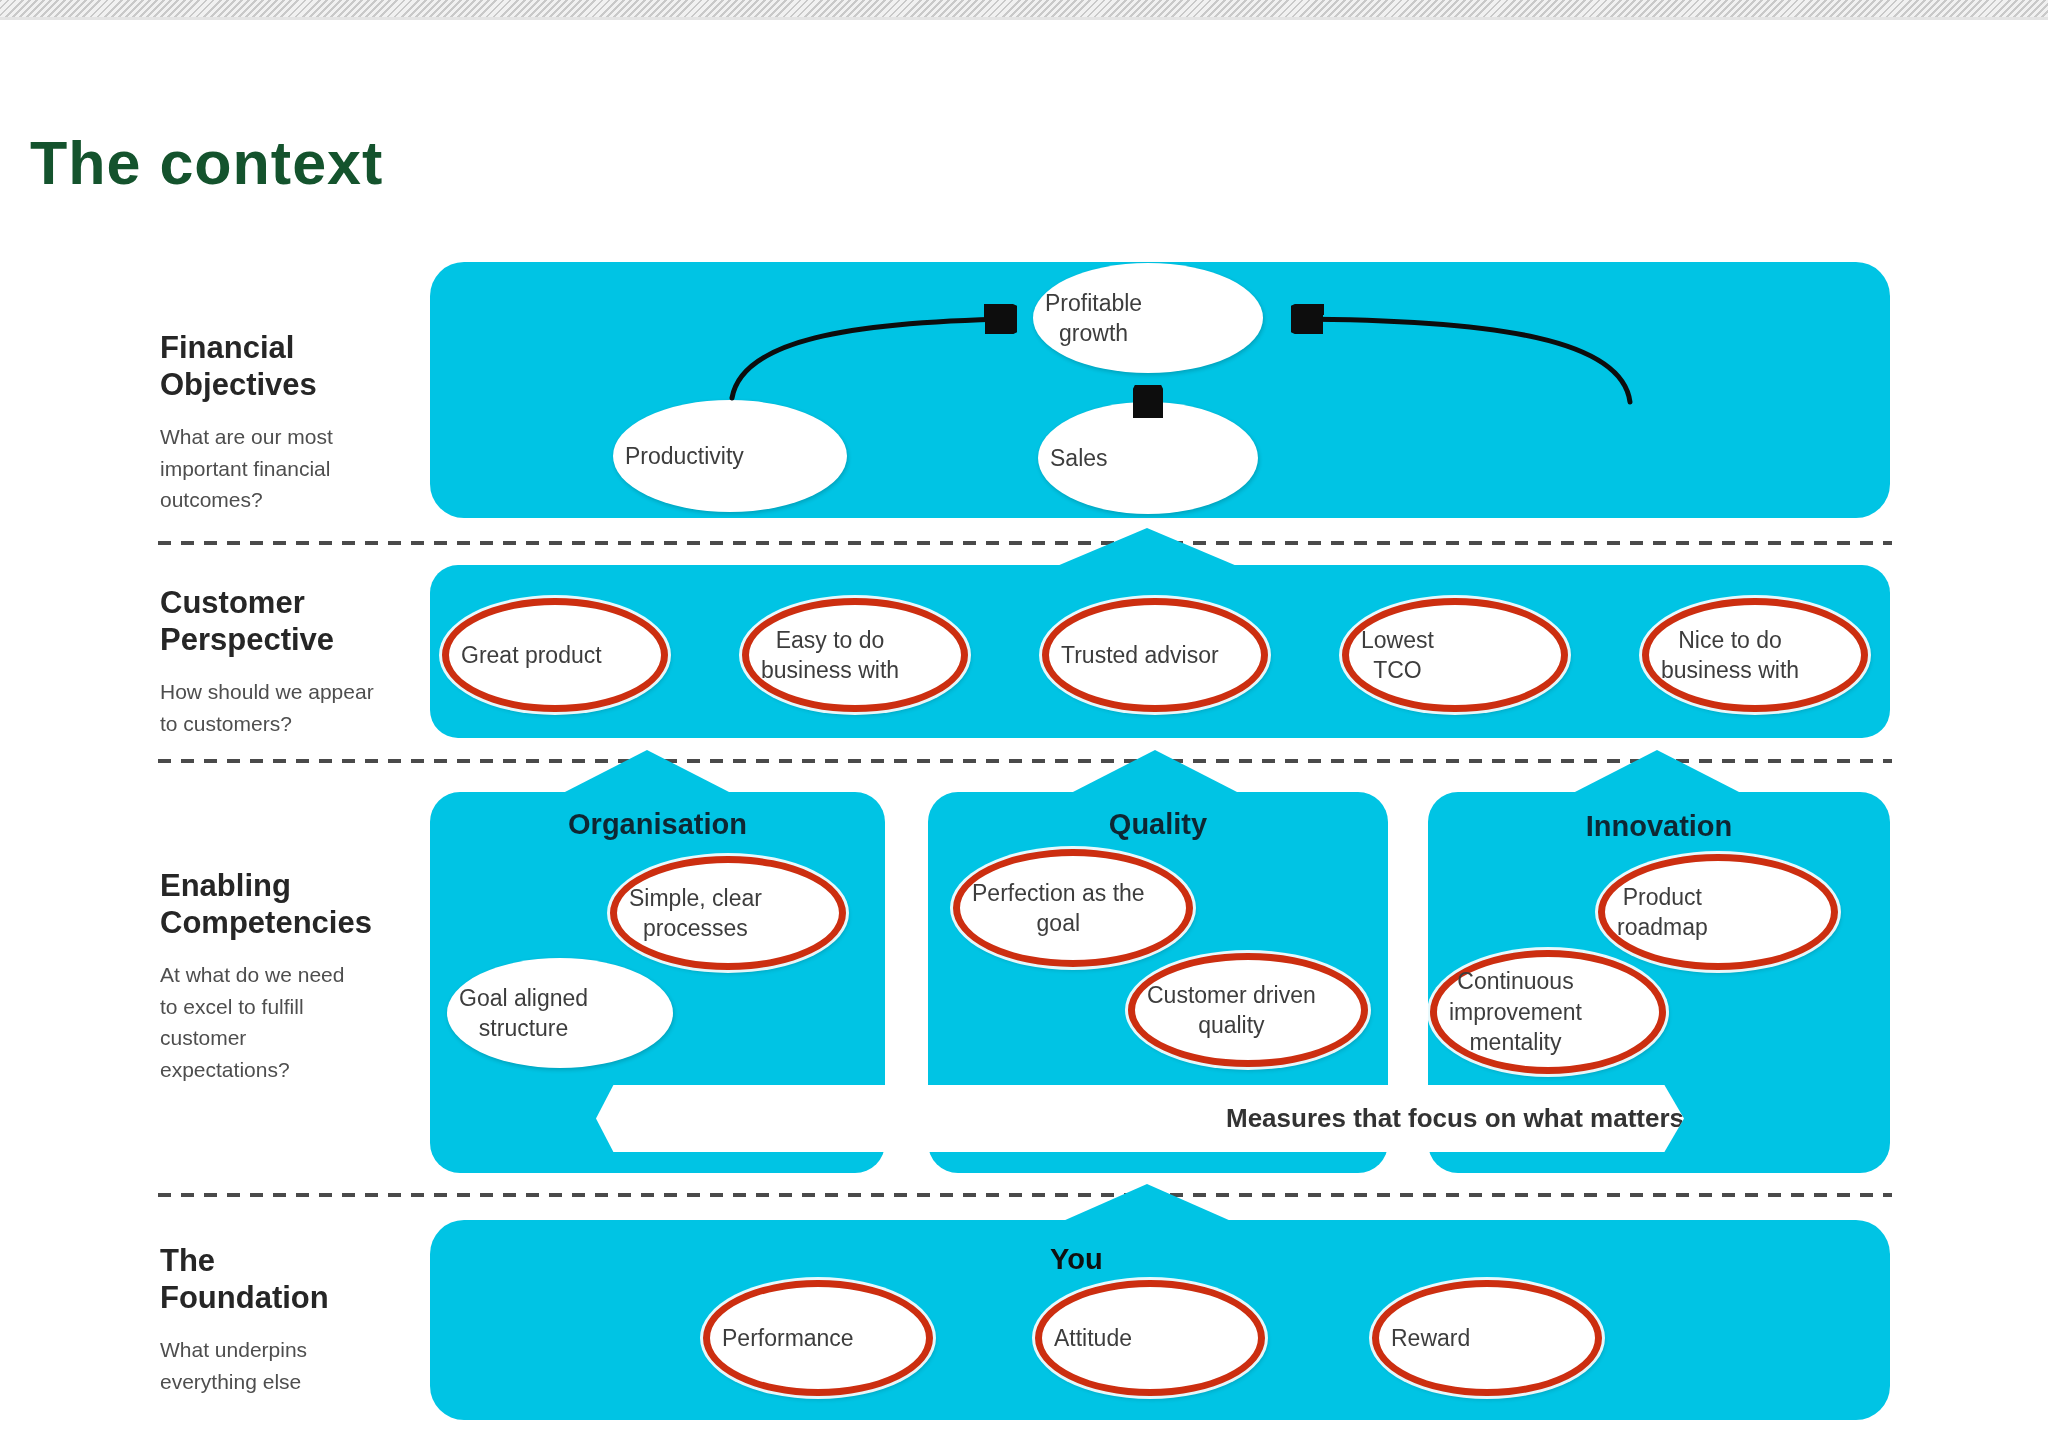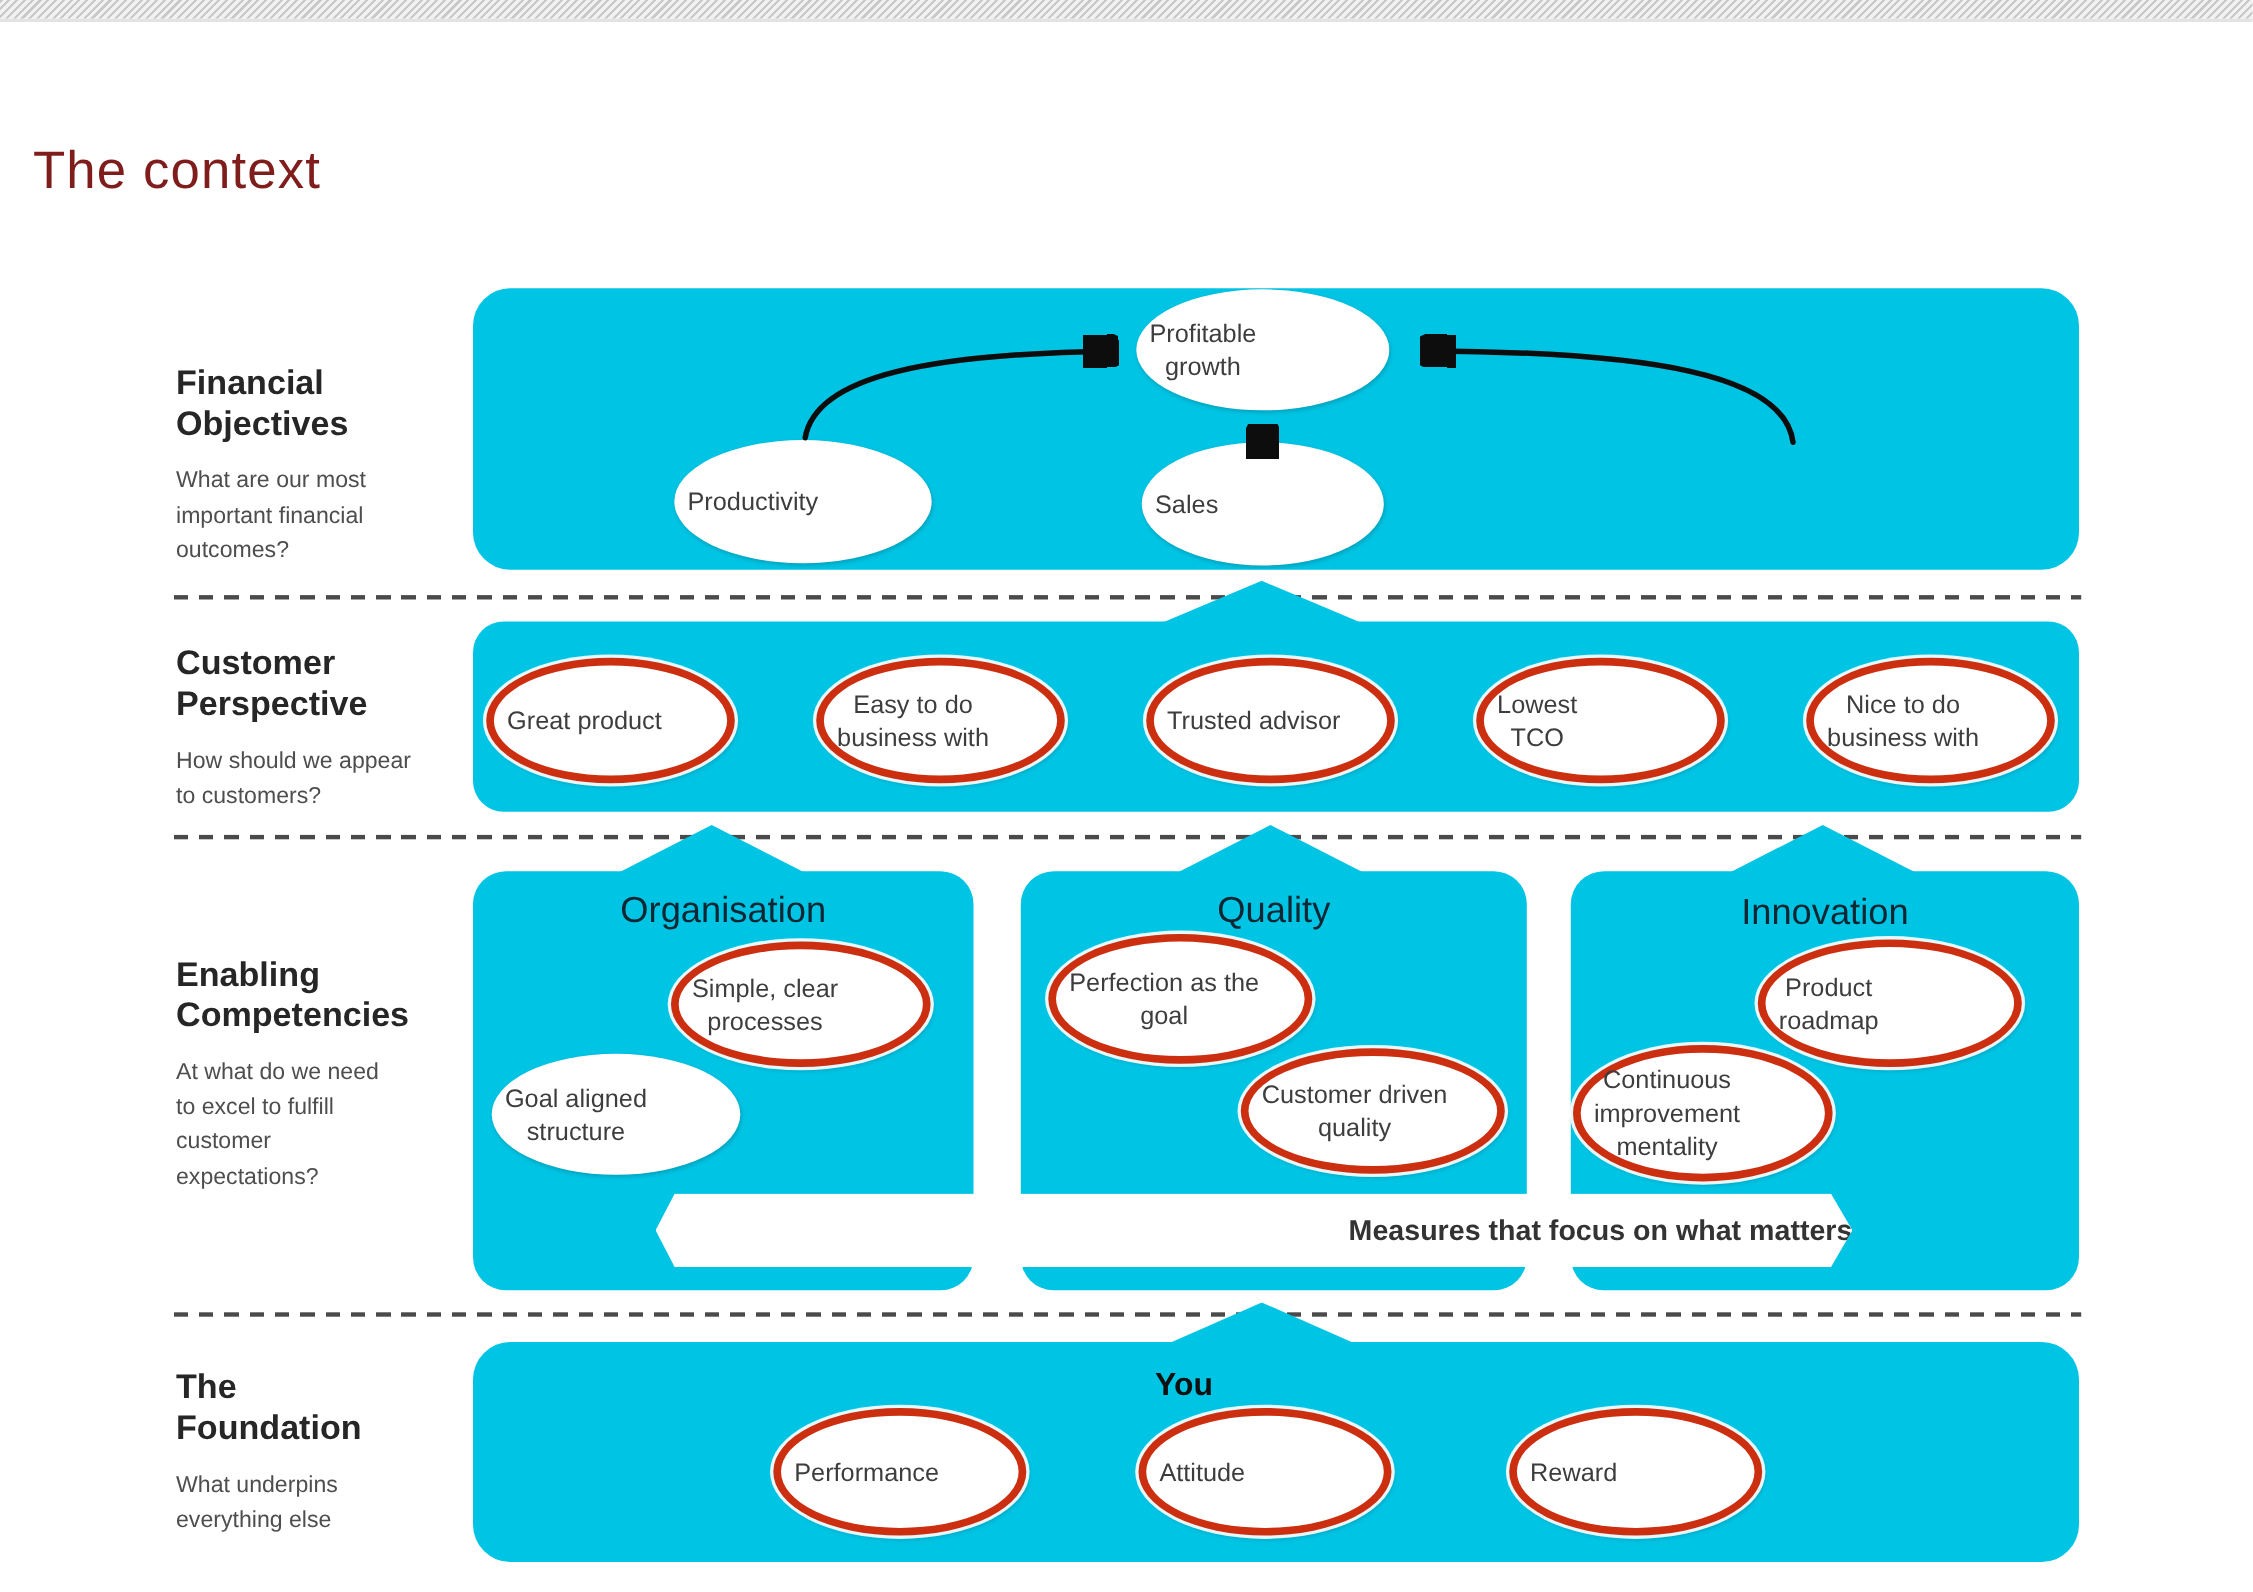--- a/index.html
+++ b/index.html
@@ -9,43 +9,43 @@
     --divider-gray:#4a4a4a;
   }
   *{box-sizing:border-box;margin:0;padding:0}
   body{background:#ffffff;font-family:"Liberation Sans","DejaVu Sans",sans-serif}
   .slide{position:relative;width:2048px;height:1447px;background:#ffffff;overflow:hidden}
 
   .top-stripe{position:absolute;left:0;top:0;width:2048px;height:20px;
     background:repeating-linear-gradient(135deg,#c9c9c9 0 2px,#f1f1f1 2px 5px);
     border-bottom:3px solid #e3e3e3}
 
-  .title{position:absolute;left:30px;top:128px;font-size:48px;font-weight:400;
-    letter-spacing:1px;color:#7f1d1d;white-space:nowrap}
+  .title{position:absolute;left:30px;top:128px;font-size:61px;font-weight:700;
+    letter-spacing:1px;color:#14532d;white-space:nowrap}
 
   .row-label{position:absolute;left:160px;width:260px}
   .row-heading{font-size:31px;font-weight:700;color:#262626;line-height:1.18;white-space:pre-line}
   .row-question{margin-top:18px;font-size:21px;color:#4e4e4e;line-height:1.5;white-space:pre-line}
 
   .band{position:absolute;background:var(--band-cyan,#00c4e4);border-radius:34px}
   .peak{position:absolute;background:var(--band-cyan,#00c4e4);
     clip-path:polygon(50% 0,100% 100%,0 100%)}
 
   .divider{position:absolute;height:4px;
     background:repeating-linear-gradient(90deg,var(--divider-gray,#4a4a4a) 0 13px,transparent 13px 23px)}
 
   .ell{position:absolute;background:#ffffff;border-radius:50%;
     display:flex;align-items:center;text-align:center;
     color:#3d3d3d;font-size:23px;line-height:1.32;
     box-shadow:1px 2px 4px rgba(0,0,0,0.18)}
   .ell.red{border:7px solid var(--node-ring-red,#cc2e10);
     box-shadow:0 0 0 3px rgba(255,255,255,0.9),2px 3px 5px rgba(0,0,0,0.2)}
   .ell span{white-space:pre-line;padding:0 12px}
 
-  .group-header{position:absolute;font-size:33px;font-weight:400;
+  .group-header{position:absolute;font-size:29px;font-weight:700;
     color:var(--group-header,#0e2733);text-align:center}
   .you-label{position:absolute;font-size:29px;font-weight:700;color:#101010;}
 
   .banner{position:absolute;background:#ffffff;display:flex;align-items:center;justify-content:flex-end;
     clip-path:polygon(0 50%,1.6% 0,98.2% 0,100% 50%,98.2% 100%,1.6% 100%);
     font-size:26px;font-weight:600;color:#333333}
 
   .arrows{position:absolute;overflow:visible}
   .arrows path{stroke:#0d0d0d;stroke-width:5;fill:none;stroke-linecap:round}
 </style>

